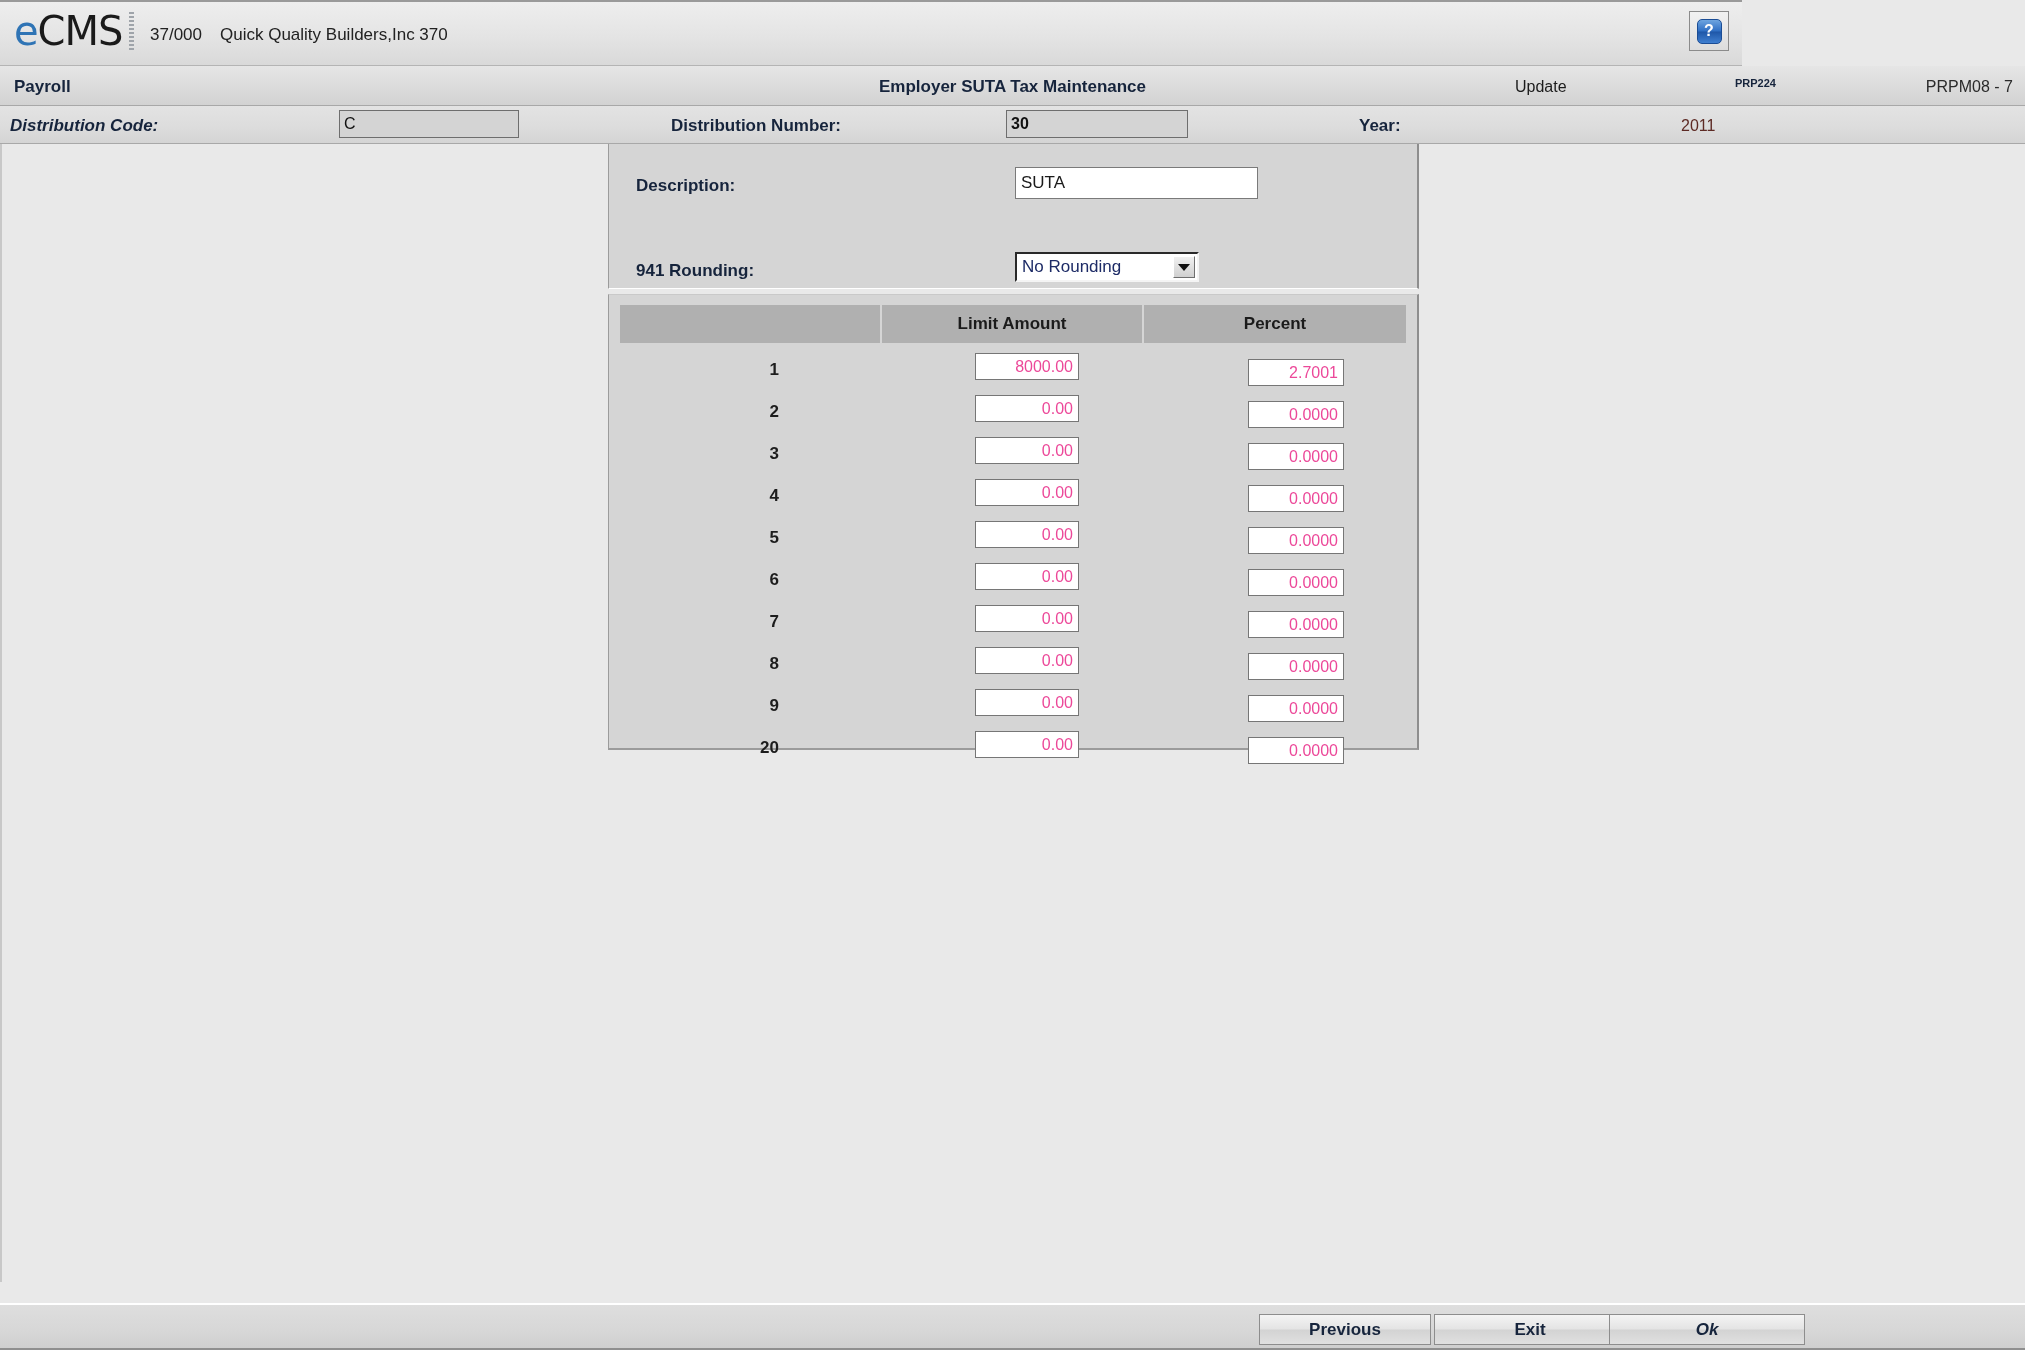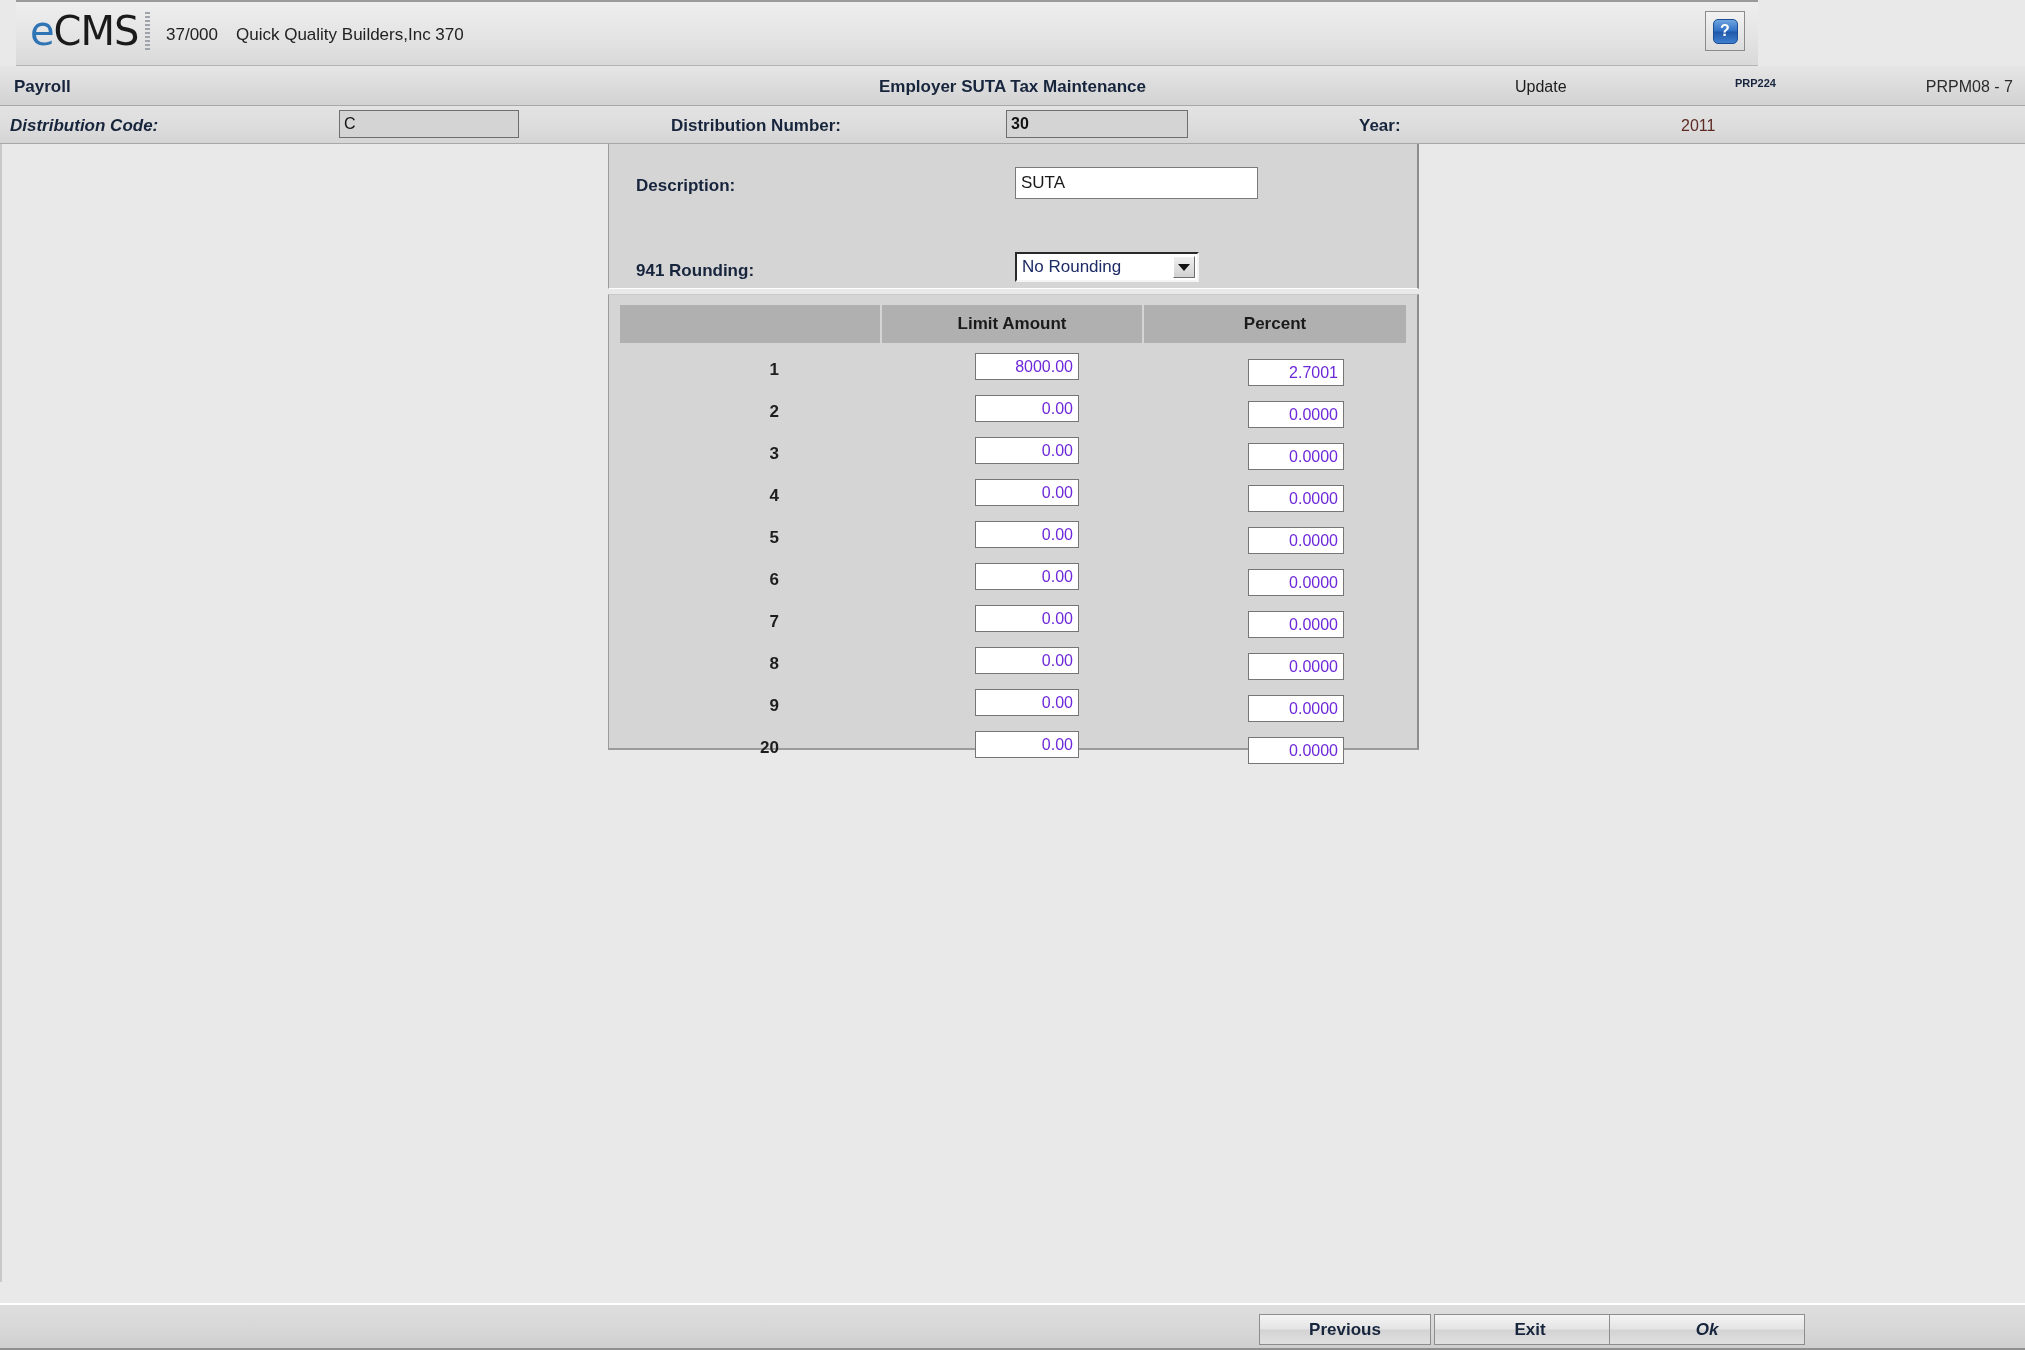--- a/index.html
+++ b/index.html
@@ -12,21 +12,21 @@
     width: 2025px;
     height: 1350px;
     font-family: "Liberation Sans", sans-serif;
     overflow: hidden;
     position: relative;
   }
 
   
   .brandbar {
     position: absolute;
-    left: 16px; top: 0;
+    left: 0; top: 0;
     width: 1742px; height: 66px;
     background: linear-gradient(to bottom, #eeeeee 0%, #e4e4e4 55%, #d9d9d9 100%);
     border-top: 2px solid #9a9a9a;
     border-bottom: 1px solid #b4b4b4;
     box-sizing: border-box;
     padding-left: 27px;
   }
   .brand-logo {
     position: absolute;
     left: 14px; top: 6px;
@@ -287,21 +287,21 @@
     color: #1d1d1d;
   }
   .cell-input {
     position: absolute;
     height: 27px;
     background: #ffffff;
     border: 1px solid #767676;
     box-sizing: border-box;
     font-family: "Liberation Sans", sans-serif;
     font-size: 16px;
-    color: #6d28d9;
+    color: #ec4899;
     text-align: right;
     padding: 0 5px 0 3px;
     line-height: 25px;
   }
   .ci-limit { left: 355px; top: 2px; width: 104px; }
   .ci-pct  { left: 628px; top: 8px; width: 96px; }
 
   
   .footer {
     position: absolute;

